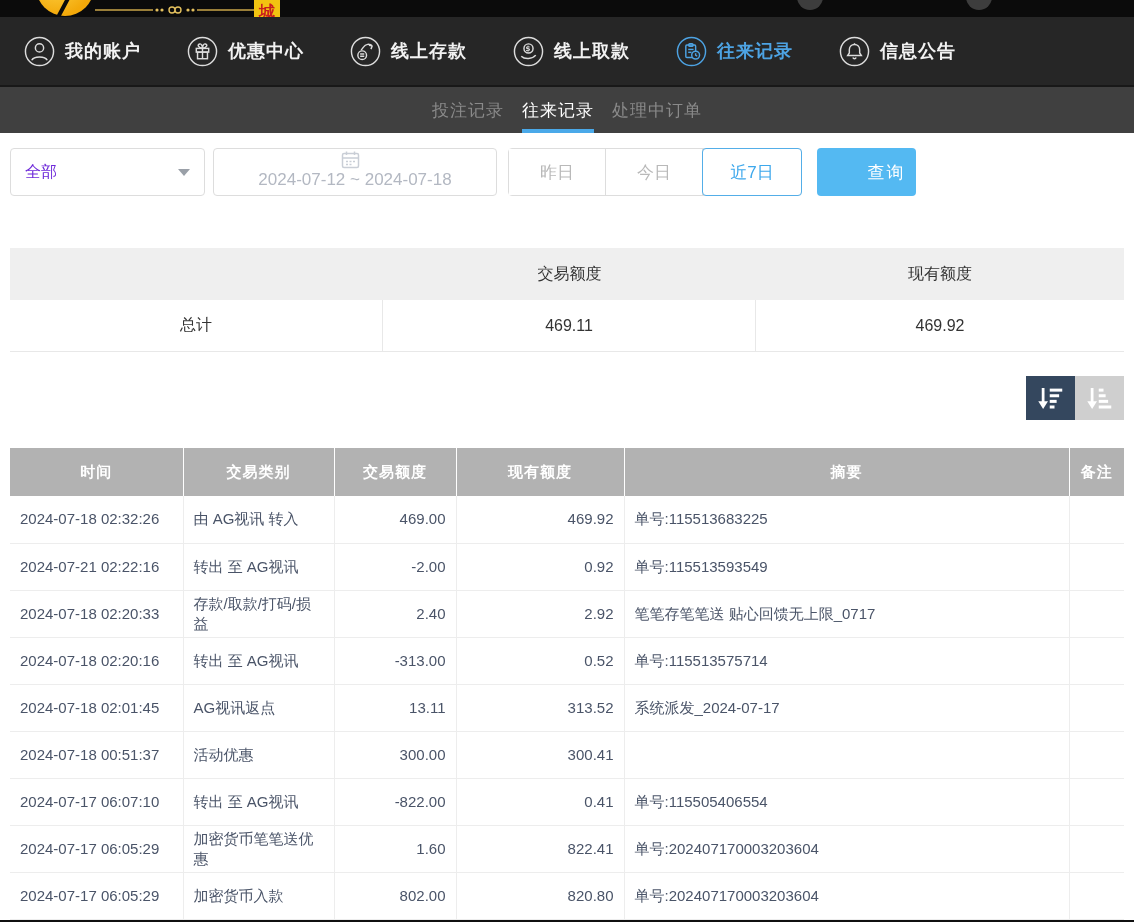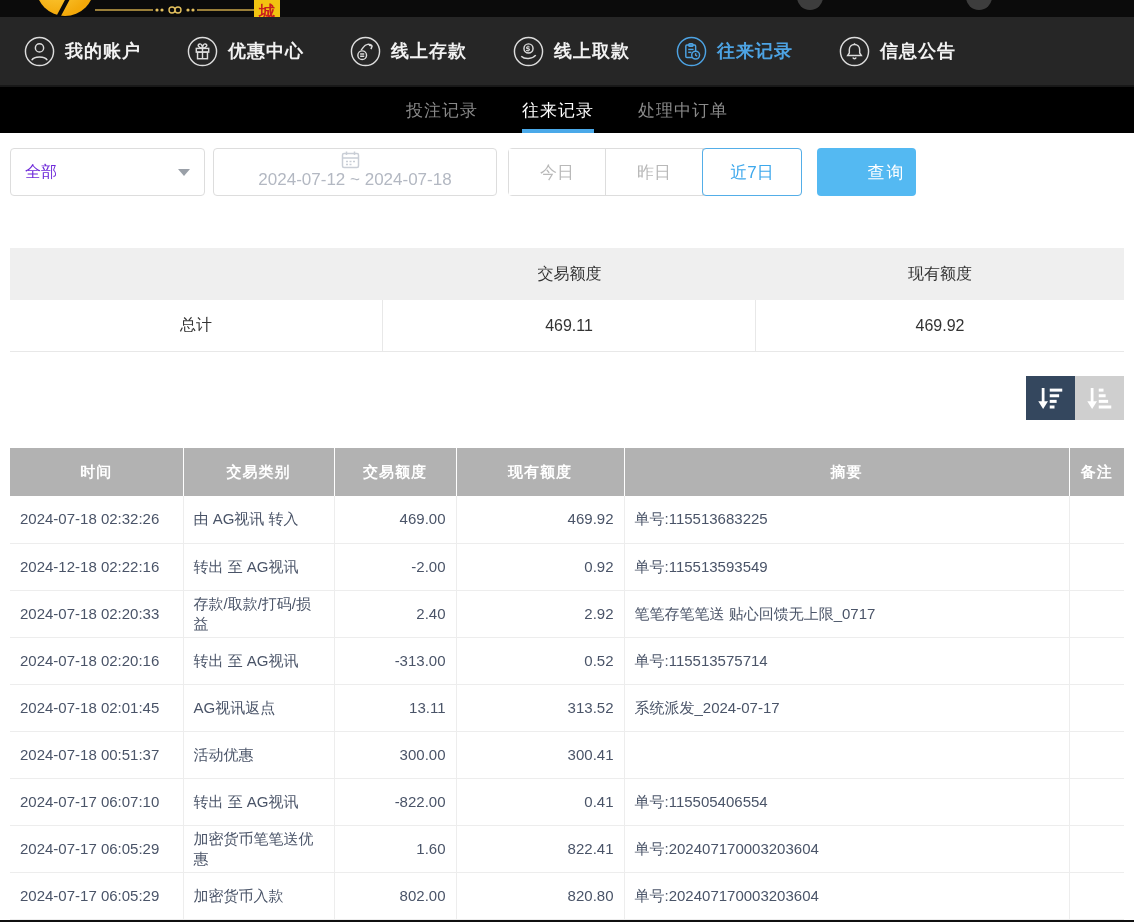--- a/index.html
+++ b/index.html
@@ -23,22 +23,22 @@
   
   .mainnav { height:68px; background:#262626; display:flex; align-items:center;
     padding-left:24px; }
   .nav-item { display:flex; align-items:center; margin-right:46px; cursor:pointer;
     color:#f2f2f2; font-size:18px; font-weight:bold; letter-spacing:1px; }
   .nav-item .nicon { width:31px; height:31px; margin-right:10px; display:block; }
   .nav-item svg { display:block; }
   .nav-item.active { color:#4da3e3; }
 
   
-  .subnav { height:48px; background:#000000; border-top:2px solid #181818;
-    display:flex; justify-content:center; align-items:stretch; gap:44px; }
+  .subnav { height:48px; background:#404040; border-top:2px solid #181818;
+    display:flex; justify-content:center; align-items:stretch; gap:18px; }
   .tab { position:relative; display:flex; align-items:center; color:#8a8a8a;
     font-size:17px; cursor:pointer; letter-spacing:1px; }
   .tab.active { color:#ffffff; }
   .tab.active::after { content:""; position:absolute; left:0; right:0; bottom:0;
     height:4px; background:#4aa9e9; }
 
   .content { margin:0 10px; }
 
   
   .filters { margin-top:15px; height:48px; display:flex; align-items:stretch; }
@@ -218,24 +218,24 @@
         <line x1="6" y1="12.5" x2="8" y2="12.5"></line>
           <line x1="9.5" y1="12.5" x2="11.5" y2="12.5"></line>
           <line x1="13" y1="12.5" x2="15" y2="12.5"></line>
         <line x1="6" y1="15.5" x2="8" y2="15.5"></line>
           <line x1="9.5" y1="15.5" x2="11.5" y2="15.5"></line>
       </svg>
       <span>2024-07-12 ~ 2024-07-18</span>
     </div>
     <div class="quick-group">
       <div class="quick">
-        <span>今日</span>
+        <span>昨日</span>
       </div>
       <div class="quick">
-        <span>昨日</span>
+        <span>今日</span>
       </div>
       <div class="quick active">
         <span>近7日</span>
       </div>
     </div>
     <button class="search-btn">查询</button>
   </div>
 
   <div class="summary">
     <div class="srow shead">
@@ -295,21 +295,21 @@
     <tbody>
       <tr>
         <td class="c-time">2024-07-18 02:32:26</td>
         <td>由 AG视讯 转入</td>
         <td class="c-num">469.00</td>
         <td class="c-num">469.92</td>
         <td class="c-sum">单号:115513683225</td>
         <td></td>
       </tr>
       <tr>
-        <td class="c-time">2024-12-18 02:22:16</td>
+        <td class="c-time">2024-07-21 02:22:16</td>
         <td>转出 至 AG视讯</td>
         <td class="c-num">-2.00</td>
         <td class="c-num">0.92</td>
         <td class="c-sum">单号:115513593549</td>
         <td></td>
       </tr>
       <tr>
         <td class="c-time">2024-07-18 02:20:33</td>
         <td>存款/取款/打码/损益</td>
         <td class="c-num">2.40</td>

